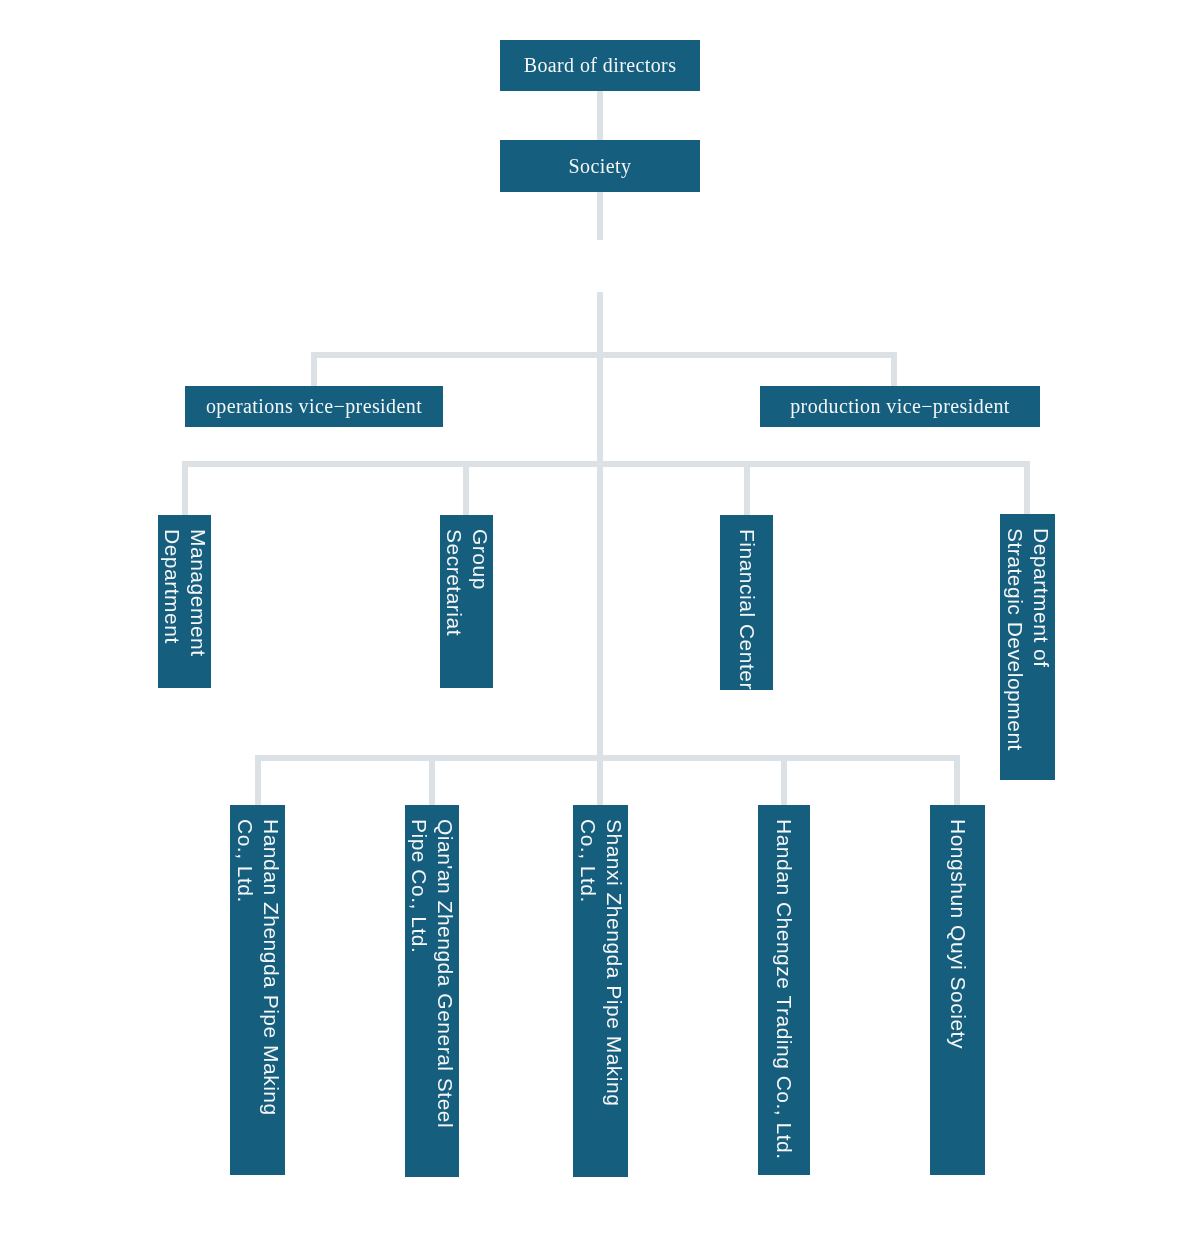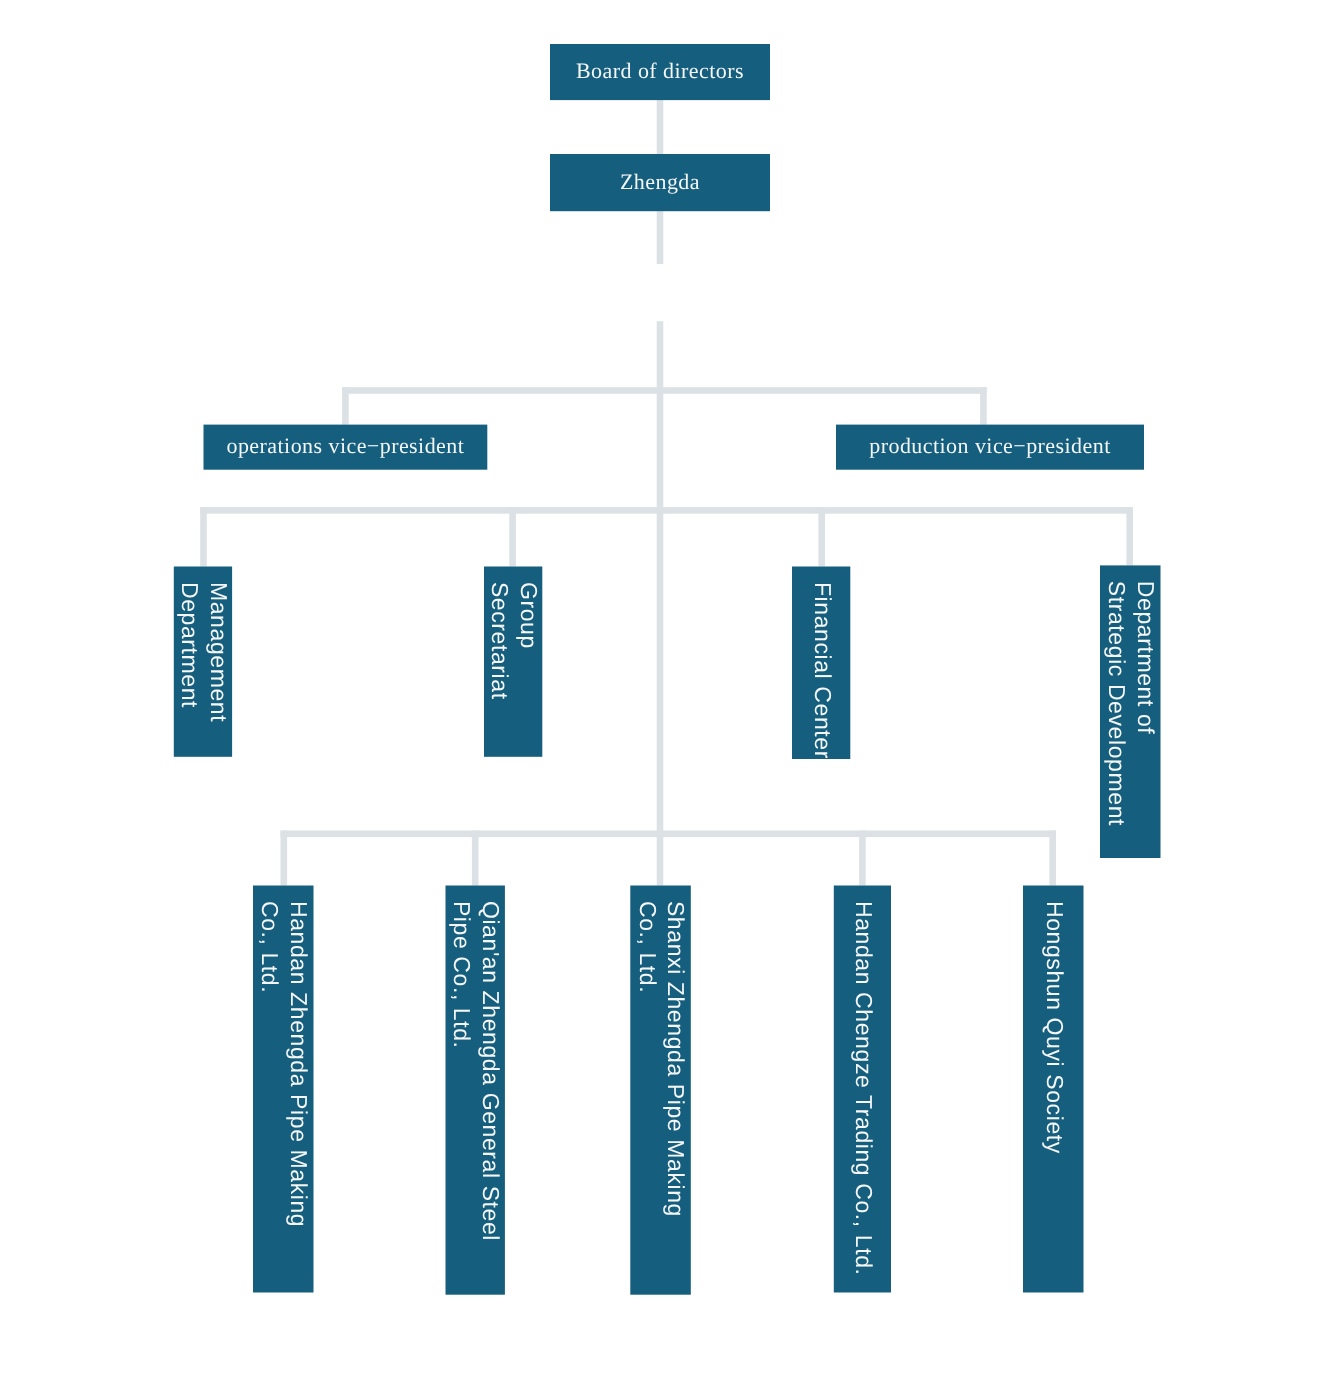--- a/index.html
+++ b/index.html
@@ -69,21 +69,21 @@
   <div class="seg" style="left:744px;top:461px;width:6px;height:54px"></div>
   <div class="seg" style="left:1024px;top:461px;width:6px;height:53px"></div>
 
   <div class="seg" style="left:255px;top:755px;width:705px;height:6px"></div>
   <div class="seg" style="left:255px;top:755px;width:6px;height:50px"></div>
   <div class="seg" style="left:429px;top:755px;width:6px;height:50px"></div>
   <div class="seg" style="left:781px;top:755px;width:6px;height:50px"></div>
   <div class="seg" style="left:954px;top:755px;width:6px;height:50px"></div>
 
   <div class="node h-node" style="left:500px;top:40px;width:200px;height:51px">Board of directors</div>
-  <div class="node h-node" style="left:500px;top:140px;width:200px;height:52px">Zhengda</div>
+  <div class="node h-node" style="left:500px;top:140px;width:200px;height:52px">Society</div>
 
   <div class="node h-node" style="left:760px;top:386px;width:280px;height:41px">production vice−president</div>
   <div class="node h-node" style="left:185px;top:386px;width:258px;height:41px">operations vice−president</div>
 
   <div class="node v-node" style="left:158px;top:515px;width:53px;height:173px">
     <span class="vtext">Management
 Department</span>
   </div>
   <div class="node v-node" style="left:440px;top:515px;width:53px;height:173px">
     <span class="vtext">Group Secretariat</span>

